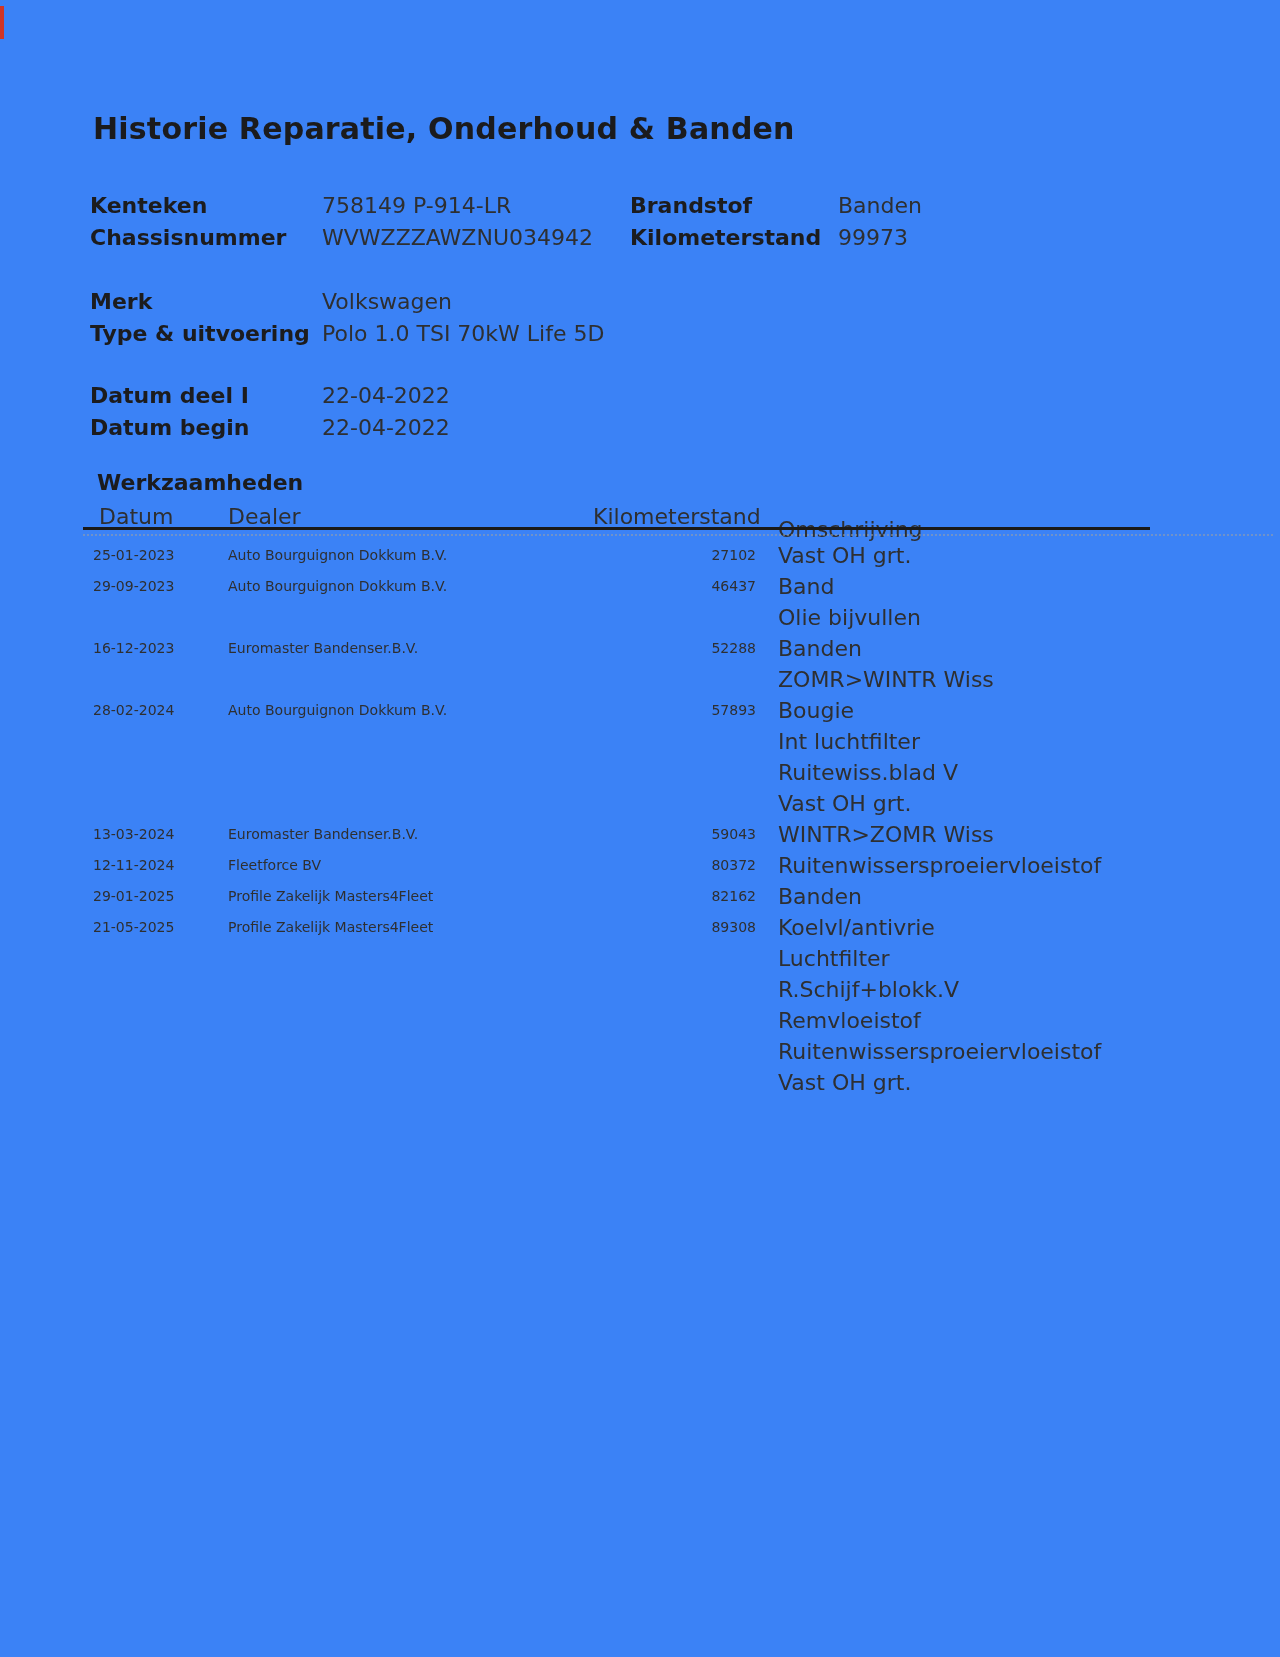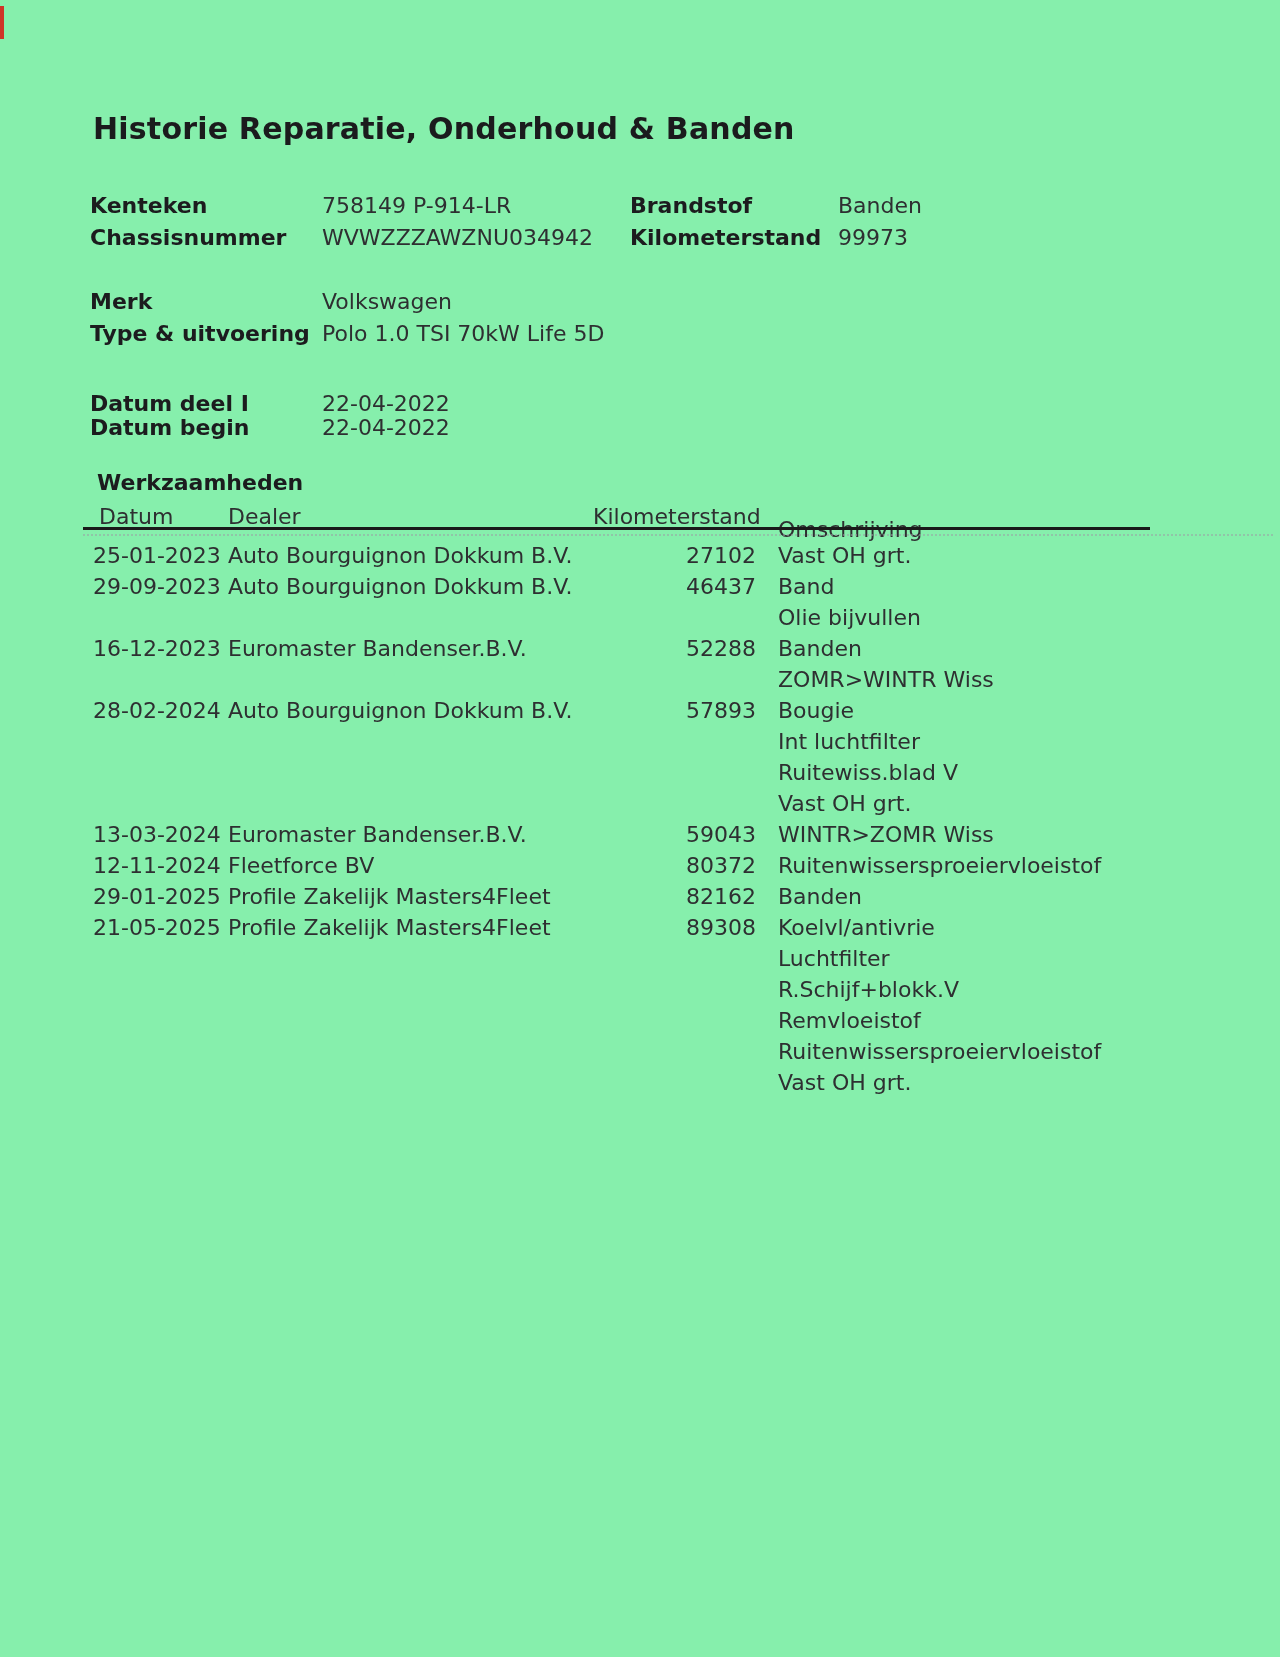--- a/index.html
+++ b/index.html
@@ -4,40 +4,40 @@
 <style>
   * { margin: 0; padding: 0; box-sizing: border-box; }
   html, body { background: #ffffff; }
   body {
     width: 1280px; height: 1657px;
     position: relative;
     font-family: "DejaVu Sans", "Liberation Sans", sans-serif;
     color: #2e2f31;
     overflow: hidden;
   }
-  .page { position: absolute; inset: 0; background: #86efac; }
+  .page { position: absolute; inset: 0; background: #3b82f6; }
 
   
   .corner-mark {
     position: absolute; left: 0; top: 6px;
     width: 4px; height: 33px;
     background: #cf3527;
   }
 
   .title {
     position: absolute; left: 93px; top: 111px;
     font-size: 30px; font-weight: bold; color: #1b1b1d;
     letter-spacing: 0.2px; white-space: nowrap;
   }
 
   
   .info-row { position: absolute; left: 0; width: 1088px; height: 30px; }
   .ir1 { top: 192px; } .ir2 { top: 224px; padding-left: 37px; }
   .ir3 { top: 288px; } .ir4 { top: 320px; }
-  .ir5 { top: 382px; margin-top: 8px; } .ir6 { top: 414px; }
+  .ir5 { top: 382px; } .ir6 { top: 414px; }
   .ilabel, .ivalue { position: absolute; top: 0; white-space: nowrap; font-size: 22px; line-height: 28px; }
   .ilabel { left: 90px; font-weight: bold; color: #1c1c1e; }
   .ivalue { left: 322px; color: #2e2f31; }
   .ilabel.l2 { left: 630px; }
   .ivalue.v2 { left: 838px; }
 
   .section-heading {
     position: absolute; left: 90px; top: 470px;
     font-size: 22px; font-weight: bold; color: #1c1c1e; white-space: nowrap; margin-left: 7px;
   }
@@ -56,21 +56,21 @@
   }
   .head-dotted {
     position: absolute; left: 83px; top: 534px;
     width: 1190px; height: 0;
     border-top: 2px dotted rgba(154, 160, 166, 0.55);
   }
 
   
   .tbody { position: absolute; left: 93px; top: 540px; width: 1100px; }
   .trow { position: relative; }
-  .trow .cell { font-size: 22px; line-height: 31px; color: #2e2f31; white-space: nowrap; }
+  .trow .cell { font-size: 14px; line-height: 31px; color: #2e2f31; white-space: nowrap; }
   .c-datum { position: absolute; left: 0; top: 0; }
   .c-dealer { position: absolute; left: 135px; top: 0; }
   .c-km { position: absolute; left: 500px; top: 0; width: 163px; text-align: right; }
   .c-oms { margin-left: 685px; min-height: 31px; }
   .oms-line { font-size: 22px; line-height: 31px; color: #2e2f31; white-space: nowrap; }
 </style>
 </head>
 <body>
 
 <div class="page">

